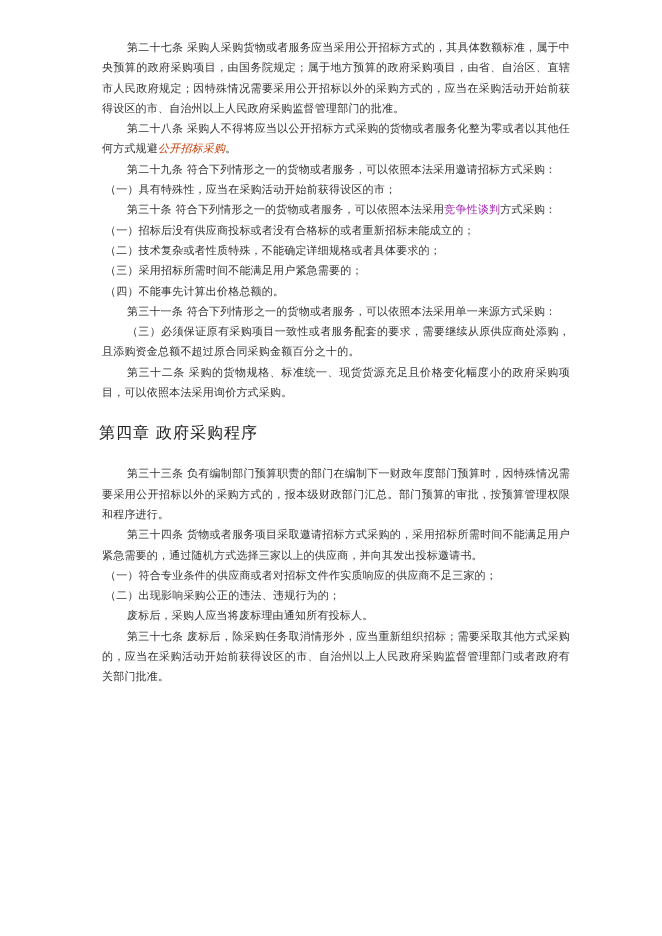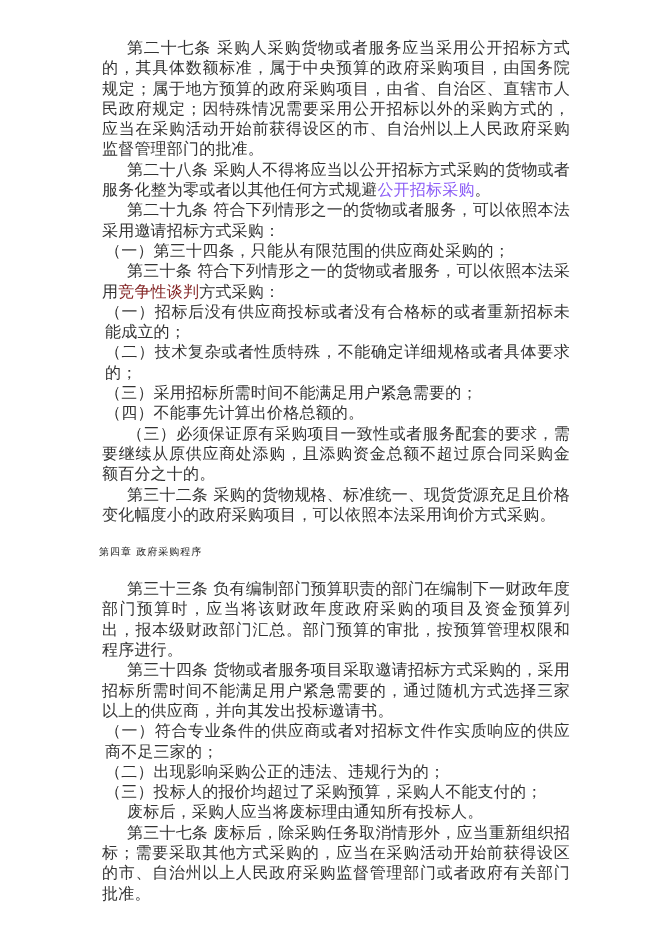--- a/index.html
+++ b/index.html
@@ -1,45 +1,45 @@
 <!DOCTYPE html>
 <html><head>
 <meta charset="utf-8">
 <style>
   html, body { margin: 0; padding: 0; background: #ffffff; }
   body { width: 662px; height: 936px; position: relative; overflow: hidden;
          font-family: "DejaVu Serif", "Liberation Serif", serif; color: #333; }
   .page { position: absolute; left: 102px; top: 38px; width: 468px; }
-  .p { font-size: 16px; line-height: 20.3px; margin: 0; text-align: justify; letter-spacing: 0.2px; white-space: normal; }
+  .p { font-size: 11px; line-height: 20.3px; margin: 0; text-align: justify; letter-spacing: 0.2px; white-space: normal; }
   .indent { text-indent: 25px; }
   .item2 { padding-left: 3px; }
-  .link { color: #8b5cf6; }
-  .red { color: #7f1d1d; }
-  .chapter { font-family: "DejaVu Sans", "Liberation Sans", sans-serif; font-size: 10px; color: #222;
+  .link { color: #c2410c; font-style: italic; }
+  .red { color: #a21caf; }
+  .chapter { font-family: "DejaVu Sans", "Liberation Sans", sans-serif; font-size: 16px; color: #222;
              margin: 20px 0 20px -3px; font-weight: normal; letter-spacing: 1px; }
 </style>
 </head>
 <body>
 
 <div class="page">
   <p class="p indent">第二十七条  采购人采购货物或者服务应当采用公开招标方式的，其具体数额标准，属于中央预算的政府采购项目，由国务院规定；属于地方预算的政府采购项目，由省、自治区、直辖市人民政府规定；因特殊情况需要采用公开招标以外的采购方式的，应当在采购活动开始前获得设区的市、自治州以上人民政府采购监督管理部门的批准。</p>
   <p class="p indent"><span>第二十八条  采购人不得将应当以公开招标方式采购的货物或者服务化整为零或者以其他任何方式规避</span><span class="link">公开招标采购</span><span>。</span></p>
   <p class="p indent">第二十九条  符合下列情形之一的货物或者服务，可以依照本法采用邀请招标方式采购：</p>
-  <p class="p item2">（一）第三十四条，只能从有限范围的供应商处采购的；</p>
+  <p class="p item2">（一）具有特殊性，应当在采购活动开始前获得设区的市；</p>
   <p class="p indent"><span>第三十条  符合下列情形之一的货物或者服务，可以依照本法采用</span><span class="red">竞争性谈判</span><span>方式采购：</span></p>
   <p class="p item2">（一）招标后没有供应商投标或者没有合格标的或者重新招标未能成立的；</p>
   <p class="p item2">（二）技术复杂或者性质特殊，不能确定详细规格或者具体要求的；</p>
   <p class="p item2">（三）采用招标所需时间不能满足用户紧急需要的；</p>
   <p class="p item2">（四）不能事先计算出价格总额的。</p>
+  <p class="p indent">第三十一条  符合下列情形之一的货物或者服务，可以依照本法采用单一来源方式采购：</p>
   <p class="p indent">（三）必须保证原有采购项目一致性或者服务配套的要求，需要继续从原供应商处添购，且添购资金总额不超过原合同采购金额百分之十的。</p>
   <p class="p indent">第三十二条  采购的货物规格、标准统一、现货货源充足且价格变化幅度小的政府采购项目，可以依照本法采用询价方式采购。</p>
 
   <h2 class="chapter">第四章  政府采购程序</h2>
 
-  <p class="p indent">第三十三条  负有编制部门预算职责的部门在编制下一财政年度部门预算时，应当将该财政年度政府采购的项目及资金预算列出，报本级财政部门汇总。部门预算的审批，按预算管理权限和程序进行。</p>
+  <p class="p indent">第三十三条  负有编制部门预算职责的部门在编制下一财政年度部门预算时，因特殊情况需要采用公开招标以外的采购方式的，报本级财政部门汇总。部门预算的审批，按预算管理权限和程序进行。</p>
   <p class="p indent">第三十四条  货物或者服务项目采取邀请招标方式采购的，采用招标所需时间不能满足用户紧急需要的，通过随机方式选择三家以上的供应商，并向其发出投标邀请书。</p>
   <p class="p item2">（一）符合专业条件的供应商或者对招标文件作实质响应的供应商不足三家的；</p>
   <p class="p item2">（二）出现影响采购公正的违法、违规行为的；</p>
-  <p class="p item2">（三）投标人的报价均超过了采购预算，采购人不能支付的；</p>
   <p class="p" style="padding-left:25px">废标后，采购人应当将废标理由通知所有投标人。</p>
   <p class="p indent">第三十七条  废标后，除采购任务取消情形外，应当重新组织招标；需要采取其他方式采购的，应当在采购活动开始前获得设区的市、自治州以上人民政府采购监督管理部门或者政府有关部门批准。</p>
 
 </div>
 
 </body></html>

